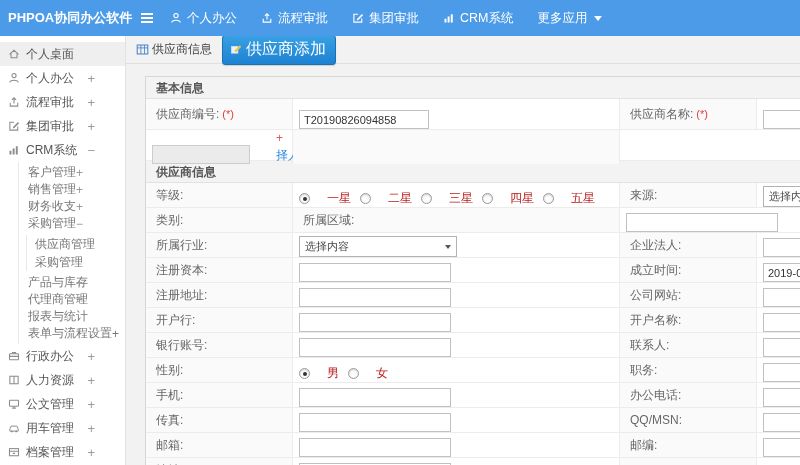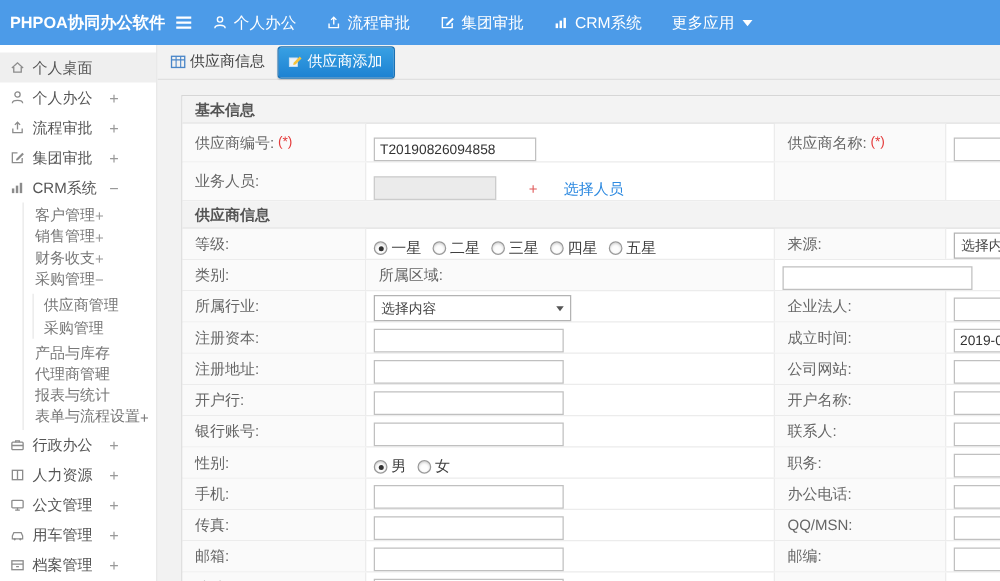--- a/index.html
+++ b/index.html
@@ -25,21 +25,21 @@
   .s2 { height:17px; display:flex; align-items:center; padding-left:9px; position:relative; color:#777; cursor:pointer; }
   .s2 .tgl { position:absolute; right:42px; color:#999; font-size:12px; }
   .s2 .tgl-inline { color:#777; font-size:12px; }
   .l3wrap { margin-left:7px; border-left:1px solid #e8e8e8; margin-top:3px; margin-bottom:3px; }
   .s3 { height:18px; display:flex; align-items:center; padding-left:8px; color:#777; cursor:pointer; }
 
   
   .main { flex:1; display:flex; flex-direction:column; overflow:hidden; background:#f2f2f2; }
   .tabbar { height:28px; display:flex; align-items:center; gap:10px; padding-left:10px; border-bottom:1px solid #e0e0e0; flex-shrink:0; }
   .tab-plain { display:flex; align-items:center; gap:3px; font-size:12px; color:#444; cursor:pointer; }
-  .tab-active { display:flex; align-items:center; gap:4px; font-size:12px; color:#fff; background:linear-gradient(180deg,#38a0e3,#1d82d2); border:1px solid #1a71b4; border-radius:3px; padding:3px 9px 4px 7px; cursor:pointer; box-shadow:0 1px 1px rgba(0,0,0,.15); }
+  .tab-active { display:flex; align-items:center; gap:4px; font-size:16px; color:#fff; background:linear-gradient(180deg,#38a0e3,#1d82d2); border:1px solid #1a71b4; border-radius:3px; padding:3px 9px 4px 7px; cursor:pointer; box-shadow:0 1px 1px rgba(0,0,0,.15); }
 
   .content { flex:1; overflow:hidden; position:relative; }
   .panel { position:absolute; left:19px; top:12px; width:1065px; background:#fff; border:1px solid #d6d6d6; font-size:12px; color:#666; }
 
   .sec-title { height:22px; line-height:22px; background:#f3f3f3; border-bottom:1px solid #e2e2e2; padding-left:10px; font-weight:bold; color:#555; font-size:12px; }
   .frow { display:grid; grid-template-columns:147px 327px 137px auto; border-bottom:1px solid #ececec; }
   .sec-basic .frow { height:31px; }
   .sec-sup  .frow { height:25px; }
   .cl { background:#fafafa; border-right:1px solid #ececec; display:flex; align-items:center; gap:3px; padding-left:10px; color:#666; }
   .cv { display:flex; align-items:flex-end; padding-left:6px; border-right:1px solid #ececec; }
@@ -50,21 +50,21 @@
   .inp.w-code { width:130px; }
   .inp.dis { width:98px; background:#ebebeb; border-color:#ccc; }
   .sel { width:158px; height:21px; border:1px solid #b3b3b3; background:#fff; display:flex; align-items:center; justify-content:space-between; padding:0 5px; font-size:11px; color:#444; cursor:pointer; }
   .sel .sel-caret { width:0; height:0; border-left:3.5px solid transparent; border-right:3.5px solid transparent; border-top:4.5px solid #555; }
 
   .linkwrap { margin-left:26px; font-size:12px; cursor:pointer; }
   .plus { color:#e05a5a; }
   .lnk { color:#2e8ae0;margin-left:21px; }
 
   .rgroup { display:flex; align-items:center; gap:9px; }
-  .ropt { display:flex; align-items:center; gap:3px; cursor:pointer; color:#404040; }
+  .ropt { display:flex; align-items:center; gap:17px; cursor:pointer; color:#b91c1c; }
   .radio { width:11px; height:11px; border:1px solid #9a9a9a; border-radius:50%; background:#fdfdfd; position:relative; display:inline-block; box-shadow:inset 0 1px 2px rgba(0,0,0,.18); }
   .radio.checked::after { content:''; position:absolute; left:2.5px; top:2.5px; width:4.5px; height:4.5px; background:#333; border-radius:50%; }
 
   svg.i { display:block; }
 </style>
 </head>
 <body>
 
 <div class="page">
 
@@ -303,23 +303,20 @@
               </div>
               <div class="cl">
                 <span>供应商名称:</span>
                 <span class="req">(*)</span>
               </div>
               <div class="cv last">
                 <input class="inp" value="" style="">
               </div>
             </div>
             <div class="frow">
-              <div class="cl">
-                <span>业务人员:</span>
-              </div>
               <div class="cv">
                 <input class="inp dis" disabled="" value="" style="">
                 <span class="linkwrap"><span class="plus">+</span><span class="lnk">选择人员</span></span>
               </div>
               <div class="cl"></div>
               <div class="cv last"></div>
             </div>
           </div>
 
           <div class="sec-sup">

